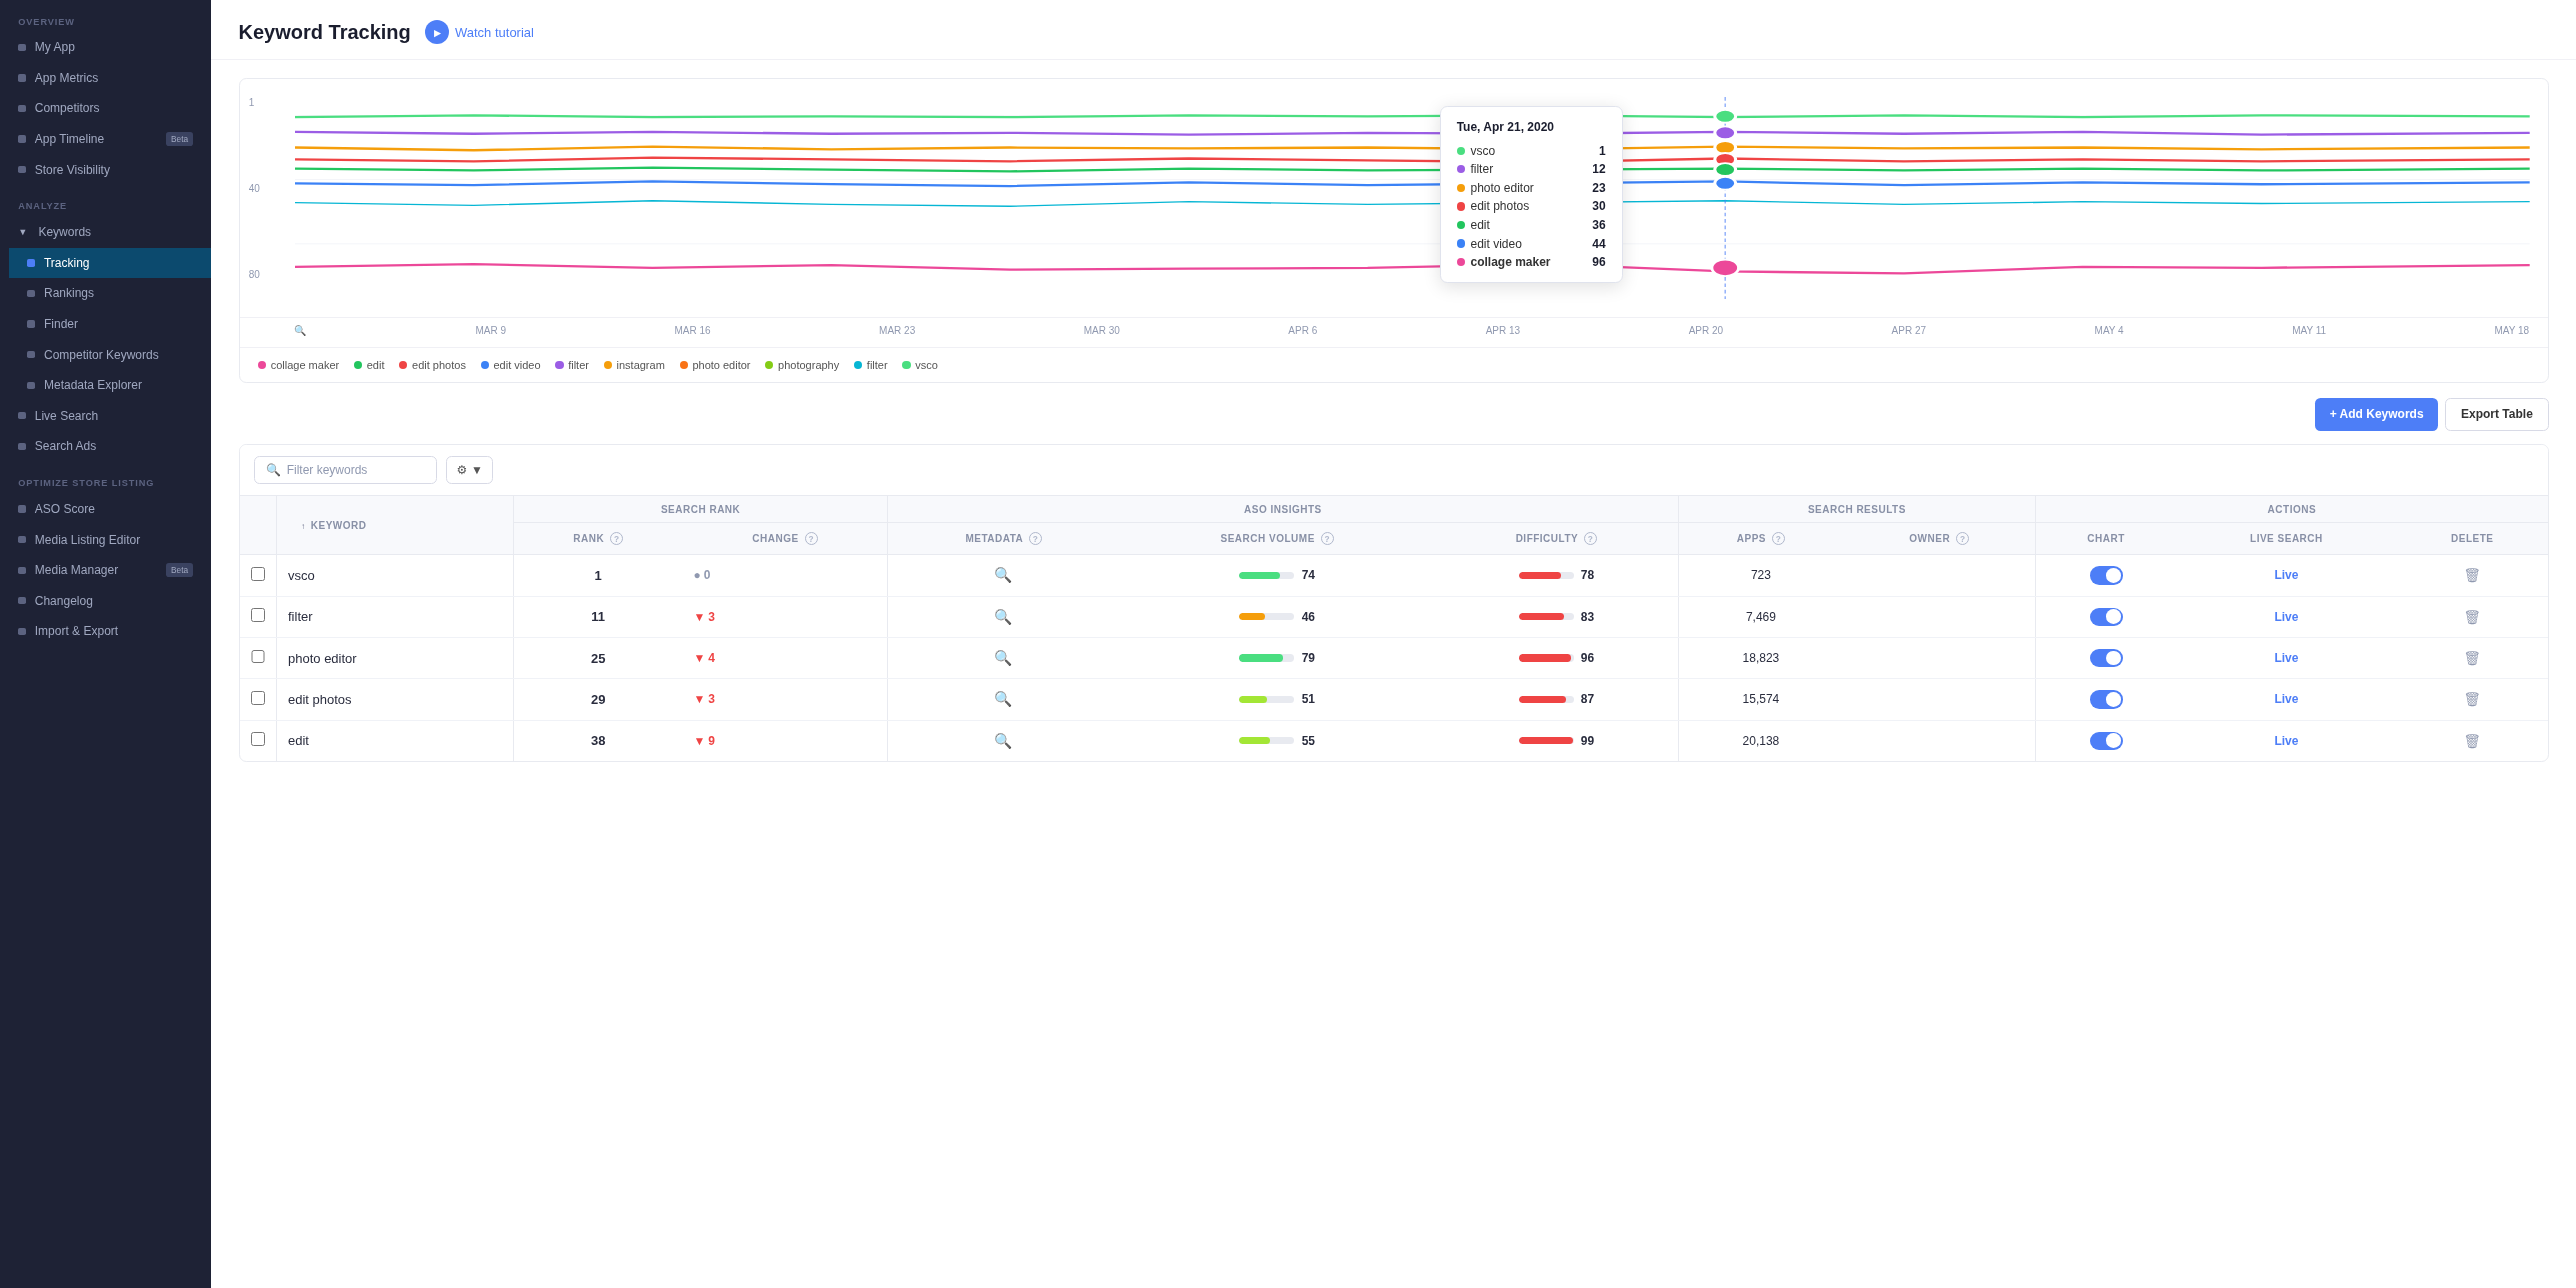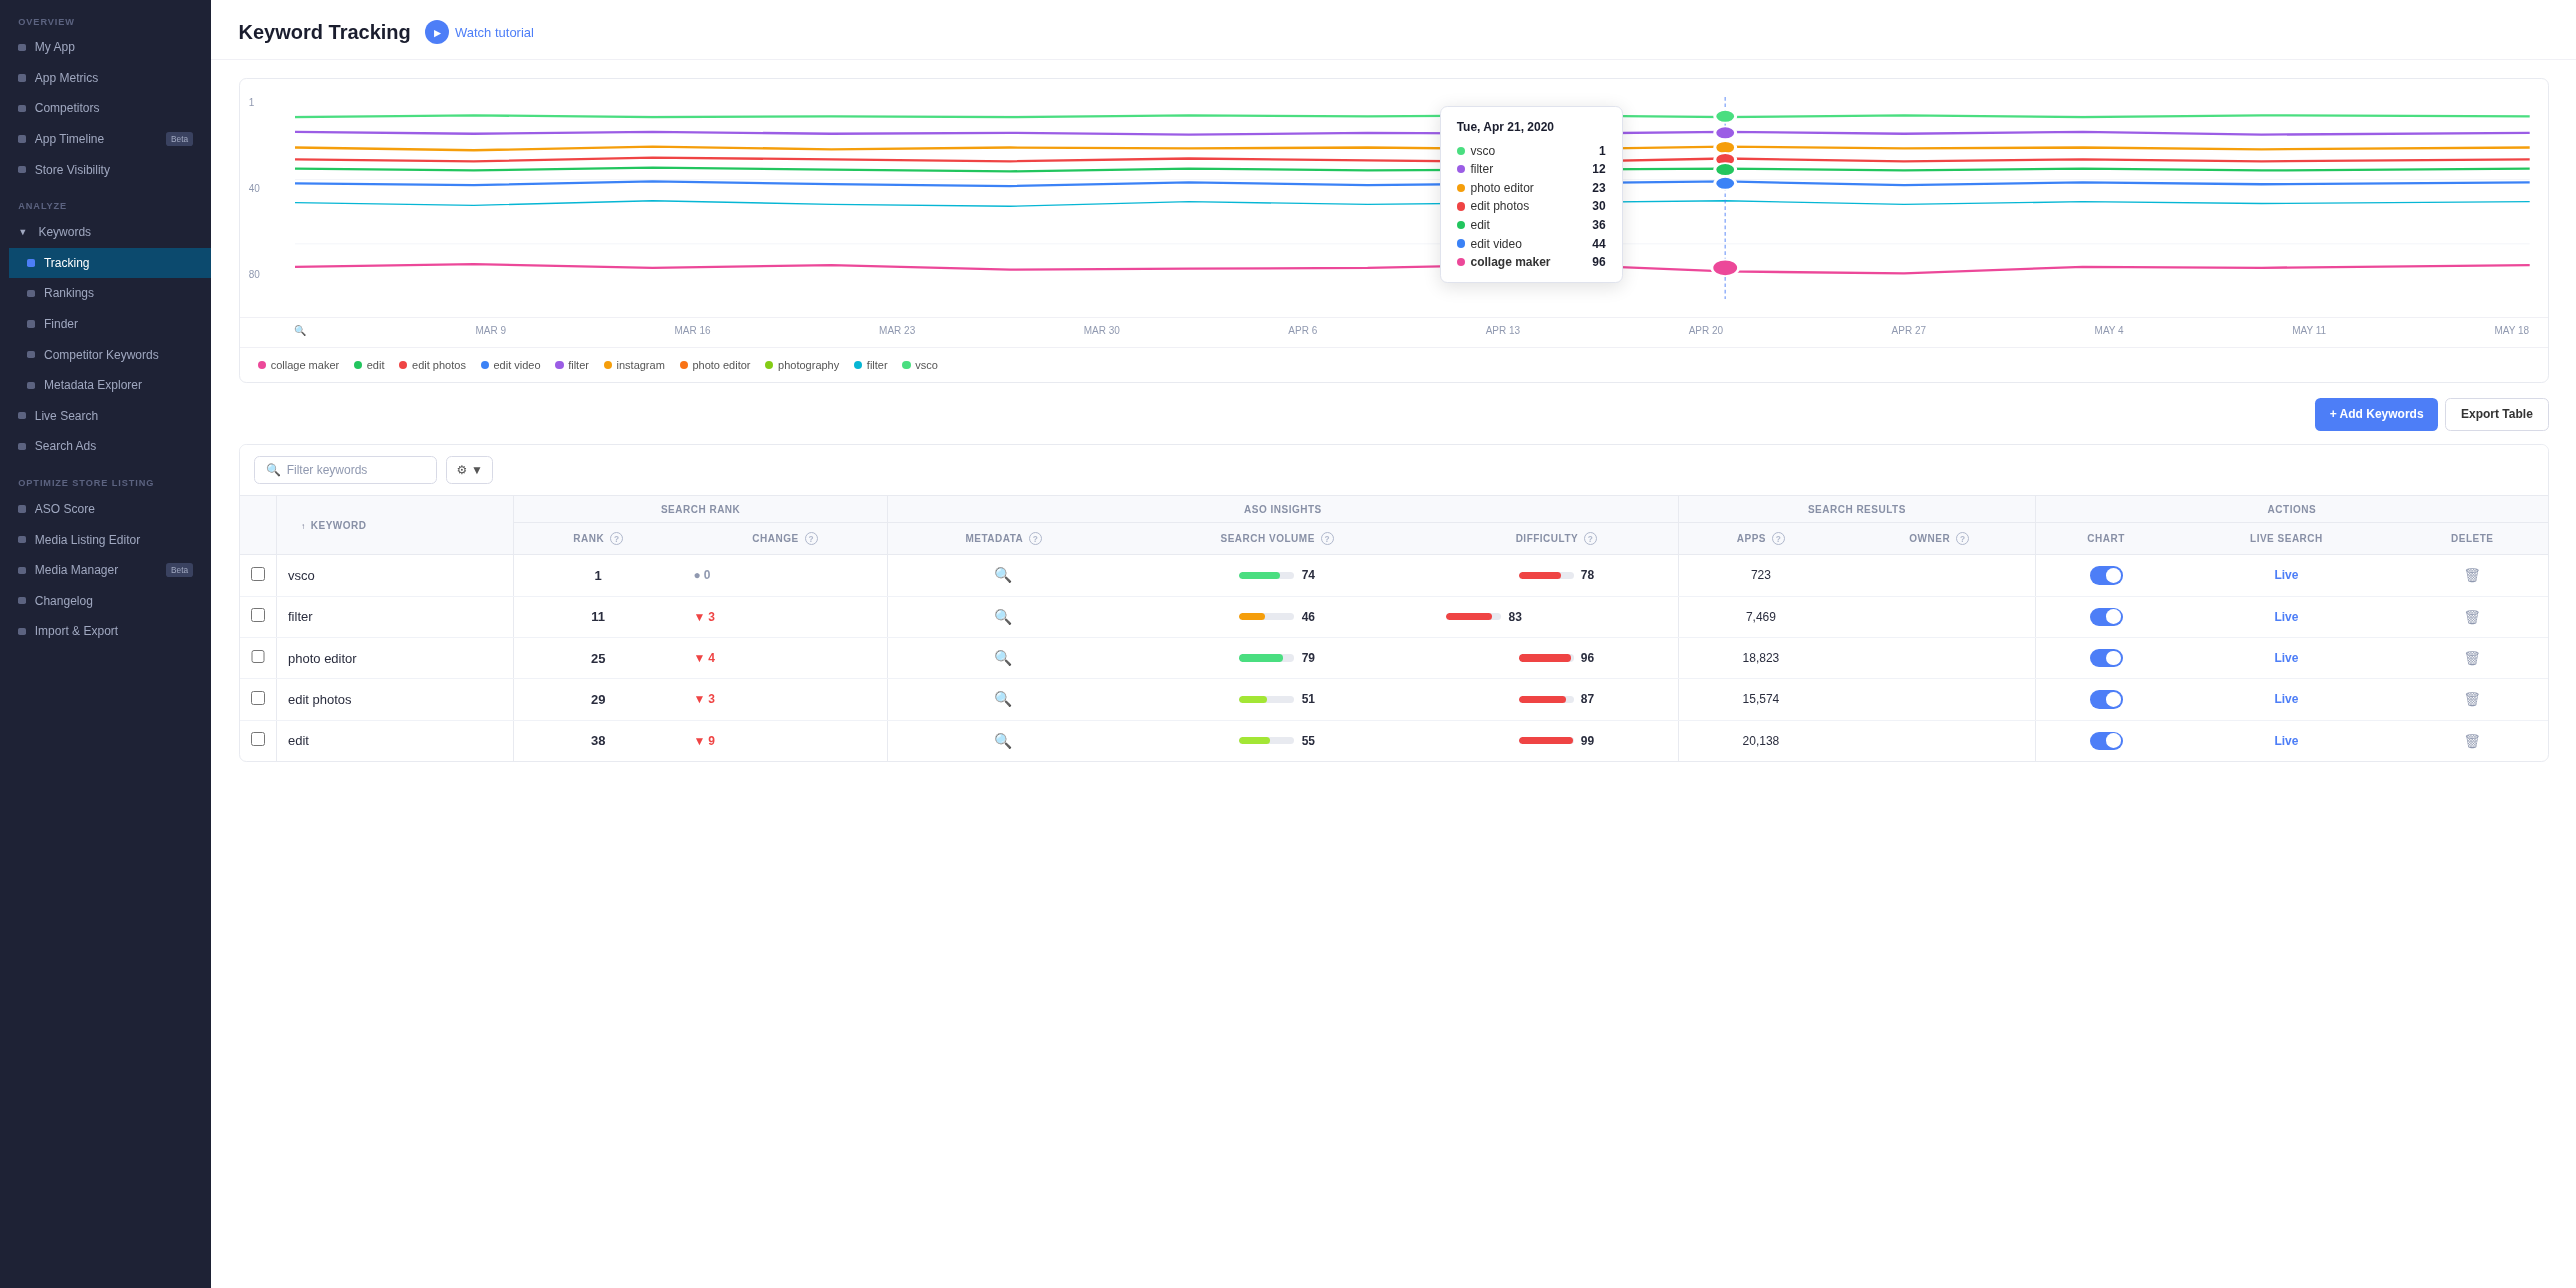--- a/index.html
+++ b/index.html
@@ -774,21 +774,21 @@
     </td>
     <td class="center">
       <div class="progress-bar-wrap" style="justify-content:center;">
         <div class="progress-bar">
           <div class="progress-fill" style="width:46%; background:#f59e0b"></div>
         </div>
         <span class="progress-val">46</span>
       </div>
     </td>
     <td class="center">
-      <div class="progress-bar-wrap" style="">
+      <div class="progress-bar-wrap" style="justify-content:center;">
         <div class="progress-bar">
           <div class="progress-fill" style="width:83%; background:#ef4444"></div>
         </div>
         <span class="progress-val">83</span>
       </div>
     </td>
     <td class="center border-left">
       <span class="apps-num">7,469</span>
     </td>
     <td class="center"></td>

